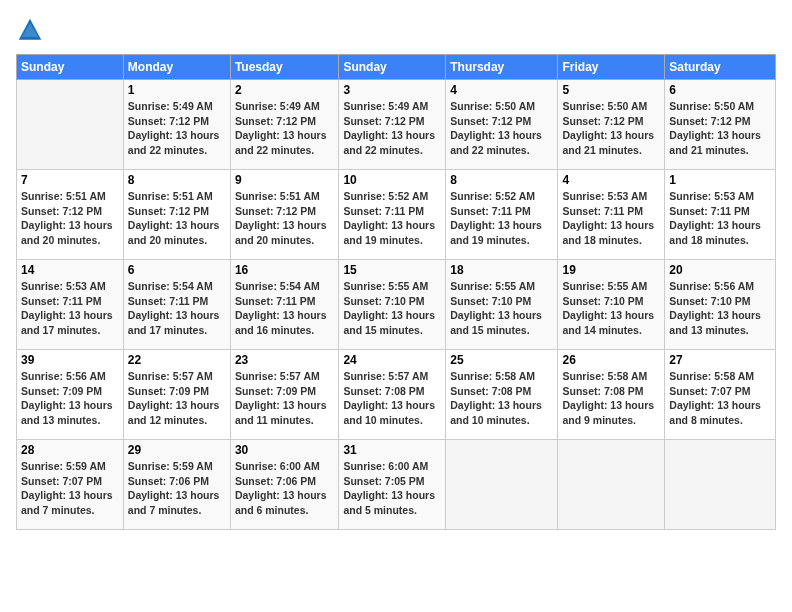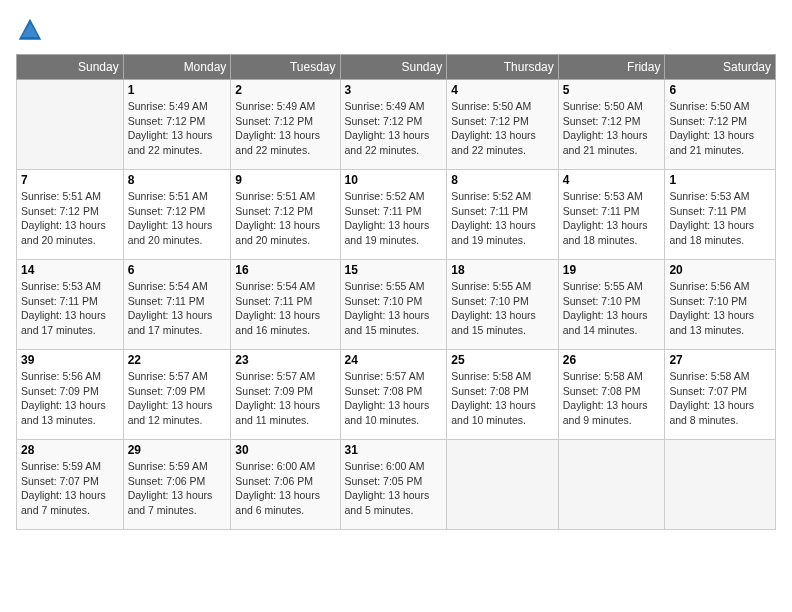--- a/index.html
+++ b/index.html
@@ -45,26 +45,26 @@
     .location-title {
       font-size: 15px;
       color: #555;
     }
     table {
       width: 100%;
       border-collapse: collapse;
       font-size: 11px;
     }
     thead tr th {
-      background-color: #737373;
+      background-color: #3b82f6;
       color: #fff;
       padding: 5px 4px;
-      text-align: right;
+      text-align: left;
       font-size: 12px;
-      font-weight: normal;
+      font-weight: bold;
       border: 1px solid #aaa;
     }
     tbody tr td {
       border: 1px solid #ccc;
       vertical-align: top;
       padding: 3px 4px;
       min-height: 80px;
       height: 90px;
       background: #fff;
     }
@@ -74,20 +74,21 @@
     .day-num {
       font-weight: bold;
       font-size: 12px;
       display: block;
       margin-bottom: 2px;
     }
     .day-info {
       font-size: 10.5px;
       color: #333;
       line-height: 1.4;
+      font-weight: bold;
     }
     .empty-cell {
       background: #f5f5f5 !important;
     }
   </style>
 </head>
 <body>
 
 <div class="header">
   <div class="logo">

